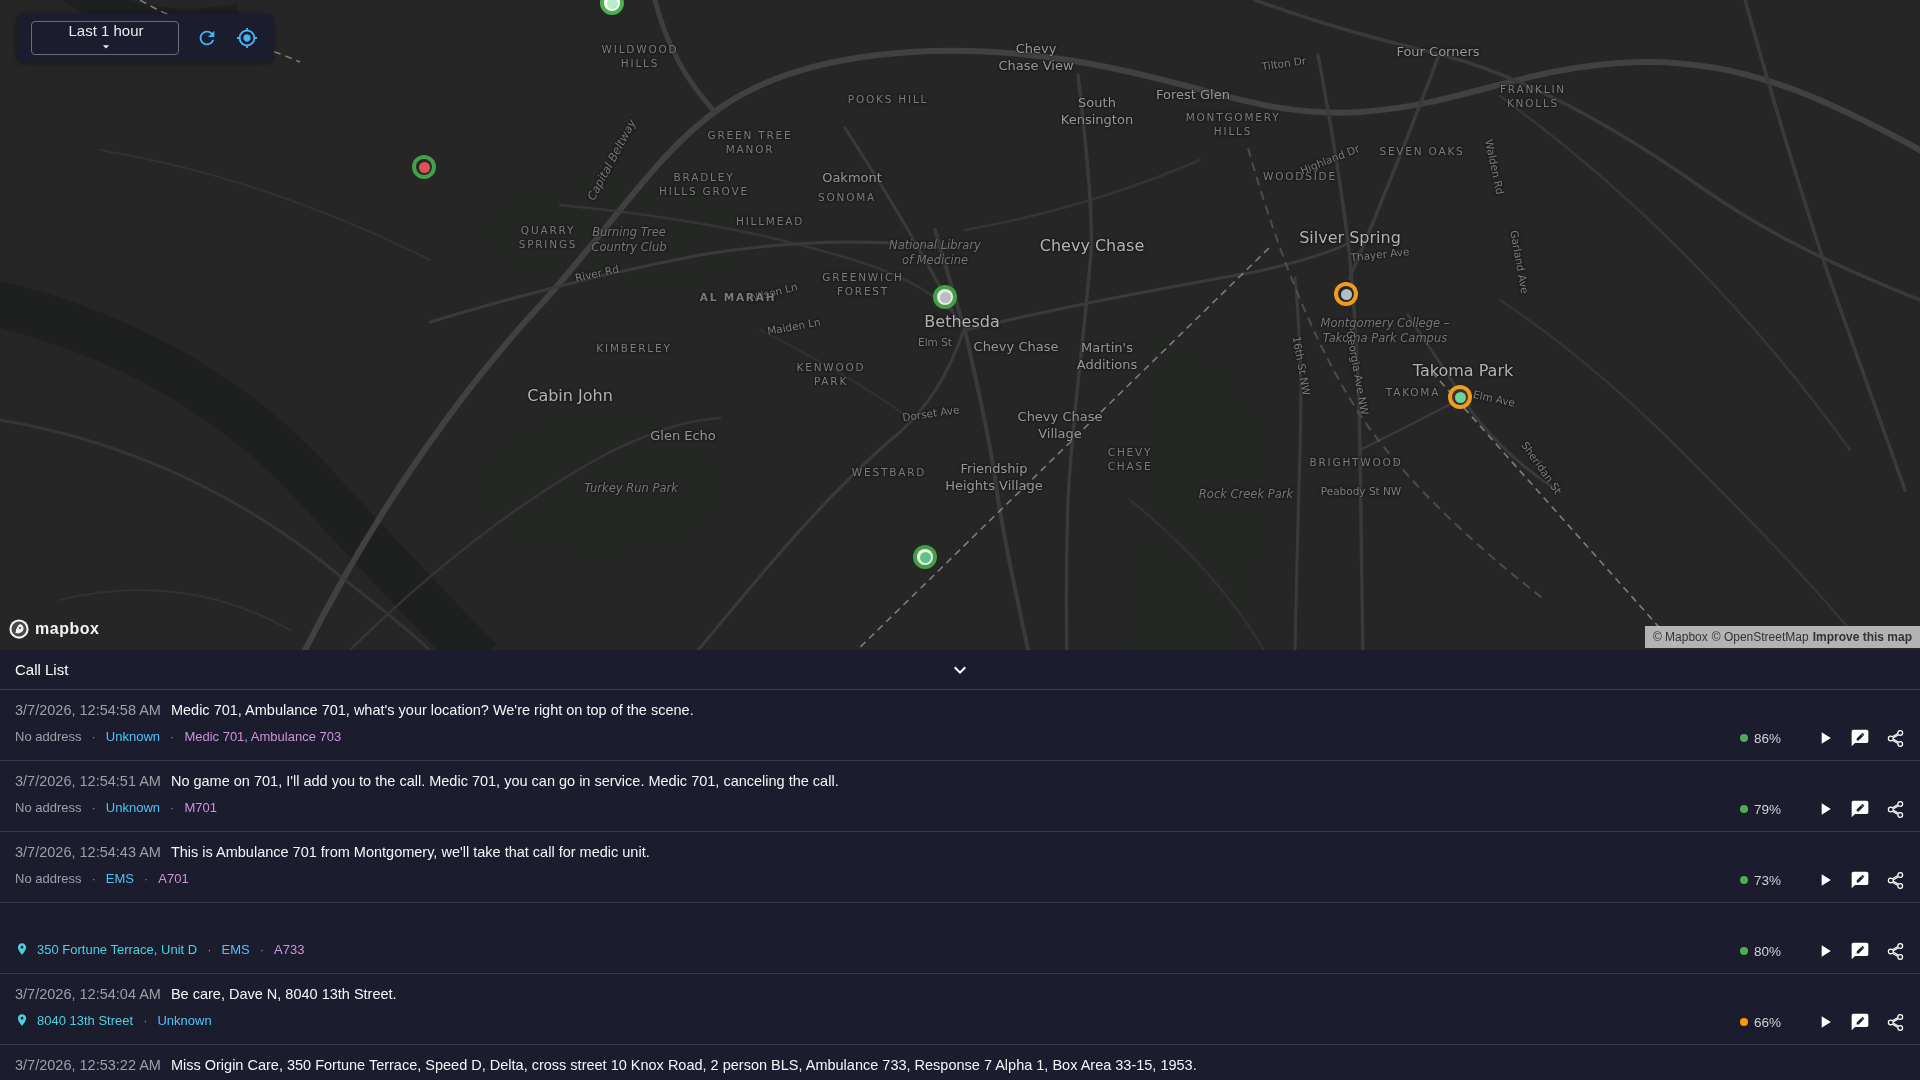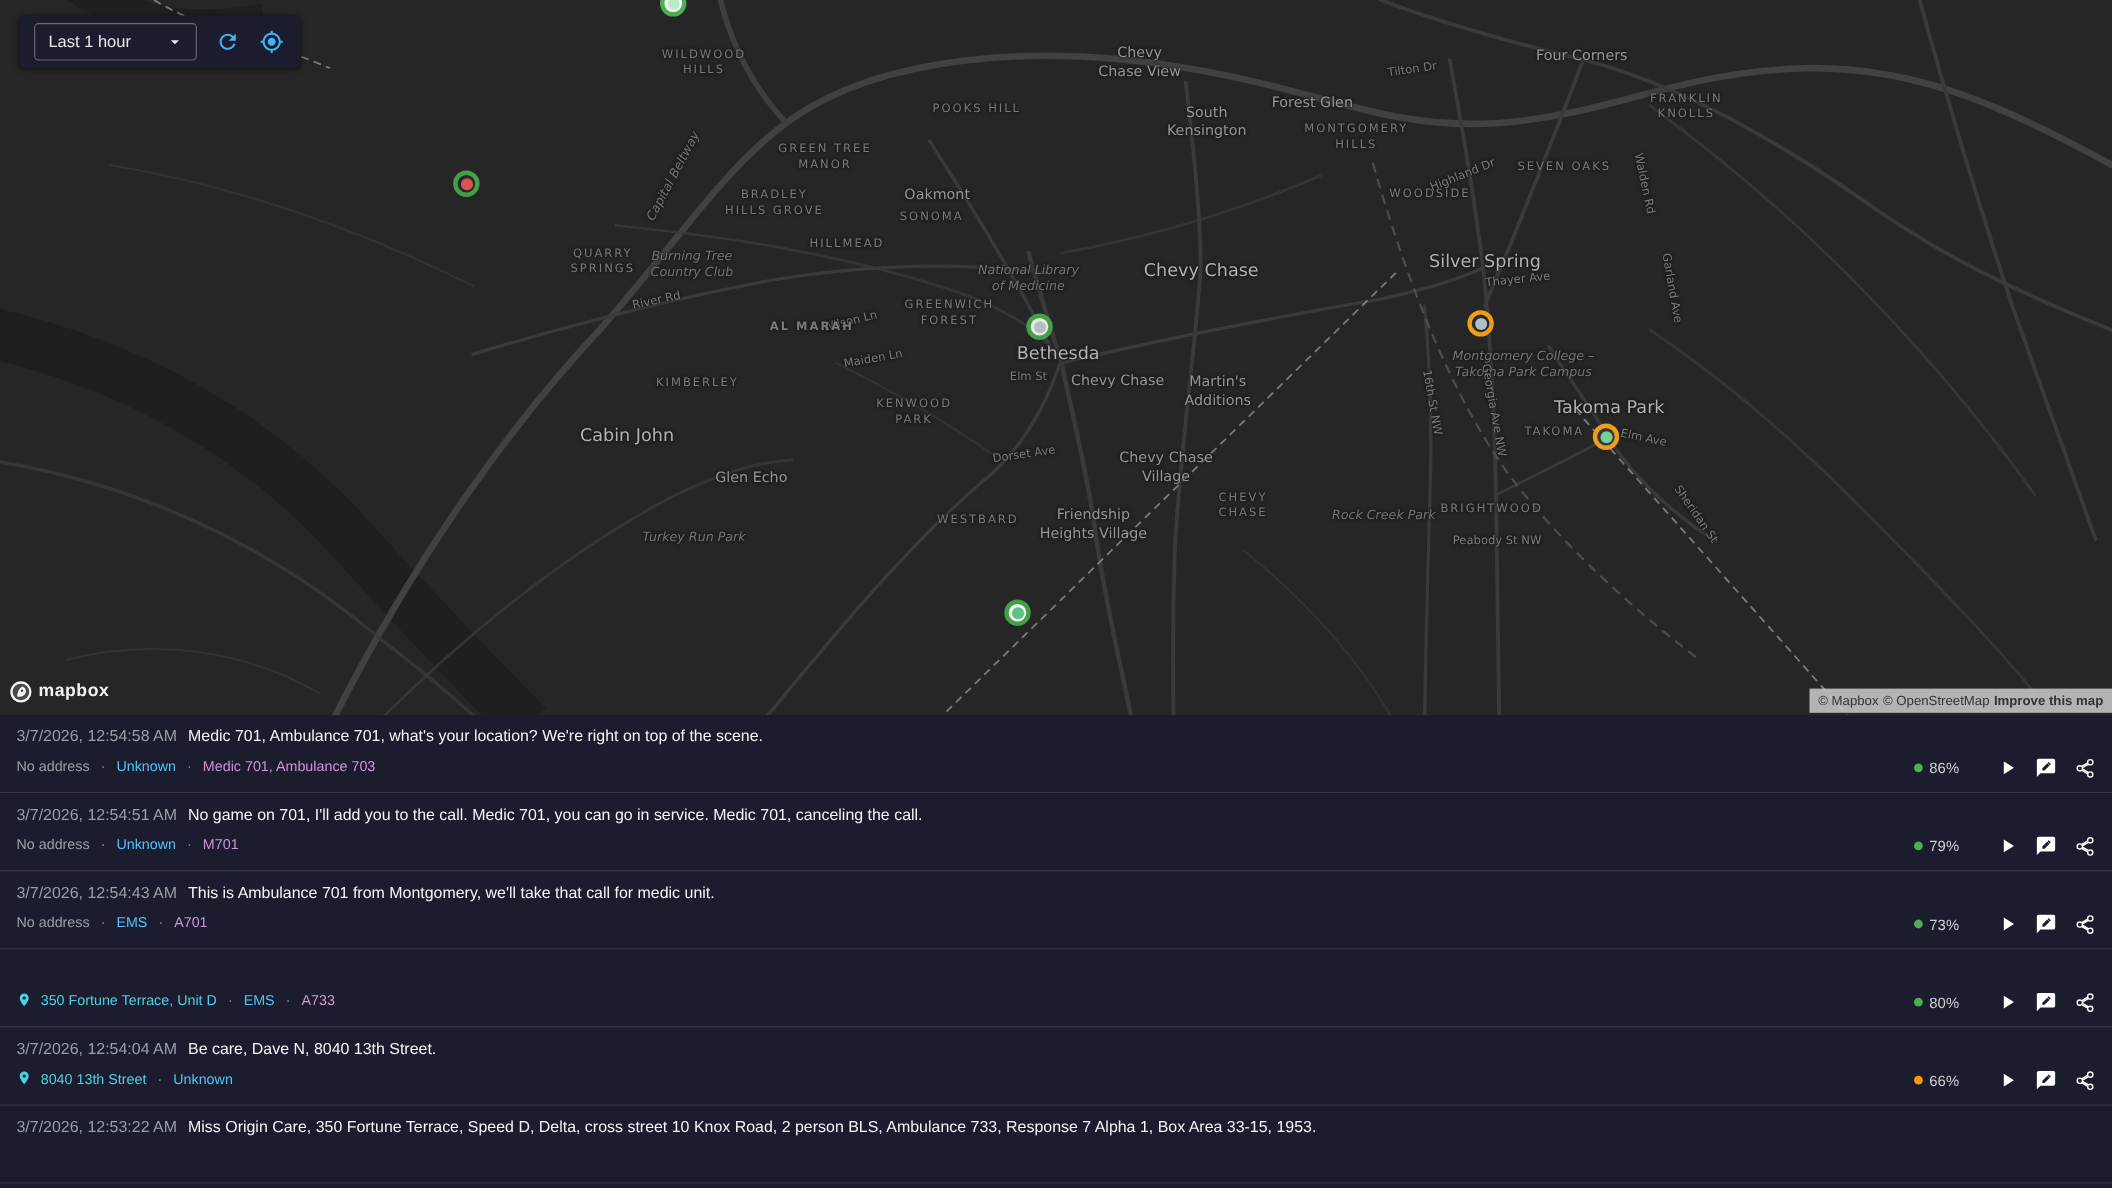--- a/index.html
+++ b/index.html
@@ -24,21 +24,21 @@
             justify-content:center; cursor:pointer; }
   .marker .m1 { width:16px; height:16px; border-radius:50%; display:flex;
                 align-items:center; justify-content:center; }
   .marker .m2 { width:11px; height:11px; border-radius:50%; }
 
   
   .ctl-panel { position:absolute; left:17px; top:14px; width:256px; height:48px;
                background:#1b1c2e; border-radius:6px; display:flex; align-items:center;
                padding:0 14px; box-shadow:0 1px 5px rgba(0,0,0,.5); }
   .time-select { width:148px; height:34px; border:1px solid #6a6c79; border-radius:4px;
-                 display:flex; align-items:center; padding:0 10px 0 12px; cursor:pointer; }
+                 display:flex; align-items:center; padding:0 10px 0 12px; cursor:pointer;flex-direction:column; }
   .time-select span { color:#e8eaed; font-size:15px; flex:1; }
   .icon-btn { width:24px; height:24px; margin-left:16px; cursor:pointer; display:flex;
               align-items:center; justify-content:center; }
 
   
   .attrib { position:absolute; right:0; bottom:2px; height:22px; background:rgba(205,205,205,.85);
             display:flex; align-items:center; padding:0 8px; font-size:12px; color:#333; gap:4px; }
   .attrib .bold { font-weight:700; }
   .mapbox-logo { position:absolute; left:8px; bottom:10px; display:flex; align-items:center;
                  gap:5px; opacity:.95; }
@@ -184,21 +184,21 @@
       <div class="maplabel town" style="left: 1060px; top: 426px; transform: translate(-50%, -50%);">Chevy Chase
 Village</div>
       <div class="maplabel road" style="left: 931px; top: 414px; transform: translate(-50%, -50%) rotate(-8deg);">Dorset Ave</div>
       <div class="maplabel nbhd" style="left: 1130px; top: 460px; transform: translate(-50%, -50%);">CHEVY
 CHASE</div>
       <div class="maplabel nbhd" style="left: 889px; top: 473px; transform: translate(-50%, -50%);">WESTBARD</div>
       <div class="maplabel town" style="left: 994px; top: 478px; transform: translate(-50%, -50%);">Friendship
 Heights Village</div>
       <div class="maplabel nbhd" style="left: 1356px; top: 463px; transform: translate(-50%, -50%);">BRIGHTWOOD</div>
       <div class="maplabel road" style="left: 1361px; top: 492px; transform: translate(-50%, -50%);">Peabody St NW</div>
-      <div class="maplabel park" style="left: 1246px; top: 468px; transform: translate(-50%, -50%); margin-left: 12px;">Rock Creek Park</div>
+      <div class="maplabel park" style="left: 1246px; top: 494px; transform: translate(-50%, -50%);">Rock Creek Park</div>
       <div class="maplabel park" style="left: 631px; top: 488px; transform: translate(-50%, -50%);">Turkey Run Park</div>
       <div class="maplabel road" style="left: 1541px; top: 468px; transform: translate(-50%, -50%) rotate(55deg);">Sheridan St</div>
     </div>
   <div>
       <div class="marker" style="left: 612px; top: 3px; background: rgb(76, 175, 80);">
         <div class="m1" style="background: rgb(255, 255, 255);">
           <div class="m2" style="background: rgb(185, 237, 198);"></div>
         </div>
       </div>
       <div class="marker" style="left: 424px; top: 167px; background: rgb(67, 160, 71);">
@@ -258,20 +258,28 @@
     </div>
     <div class="icon-btn">
       <svg width="22" height="22" viewBox="0 0 24 24">
         <path d="M12 8c-2.21 0-4 1.79-4 4s1.79 4 4 4 4-1.79 4-4-1.79-4-4-4zm8.94 3c-.46-4.17-3.77-7.48-7.94-7.94V1h-2v2.06C6.83 3.52 3.52 6.83 3.06 11H1v2h2.06c.46 4.17 3.77 7.48 7.94 7.94V23h2v-2.06c4.17-.46 7.48-3.77 7.94-7.94H23v-2h-2.06zM12 19c-3.87 0-7-3.13-7-7s3.13-7 7-7 7 3.13 7 7-3.13 7-7 7z" fill="#42b3f5"></path>
       </svg>
     </div>
   </div>
 </div>
 
 <div class="call-list">
+  <div class="cl-header">
+    <span class="cl-title">Call List</span>
+    <div class="cl-collapse">
+      <svg width="24" height="24" viewBox="0 0 24 24">
+        <path d="M16.59 8.59L12 13.17 7.41 8.59 6 10l6 6 6-6z" fill="#ffffff"></path>
+      </svg>
+    </div>
+  </div>
   <div>
       <div class="call-row">
     <div class="row-line1">
       <span class="call-ts">3/7/2026, 12:54:58 AM</span><span class="call-text">Medic 701, Ambulance 701, what's your location? We're right on top of the scene.</span>
     </div>
     <div class="row-line2">
 
       <span class="meta-addr">No address</span>
       <span class="sep">·</span>
       <span class="meta-cat">Unknown</span>

